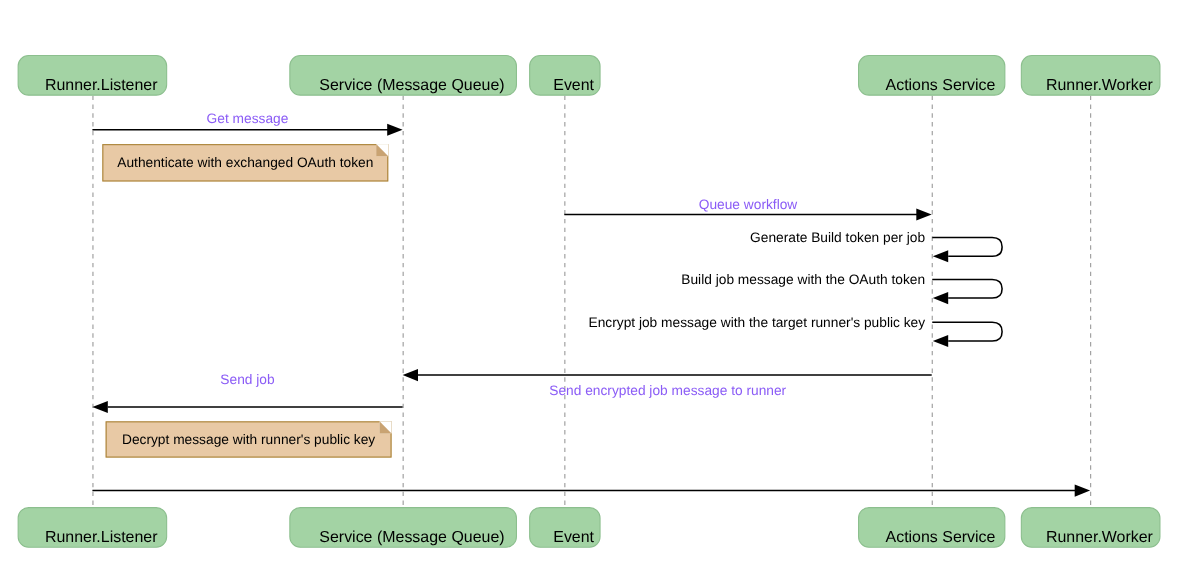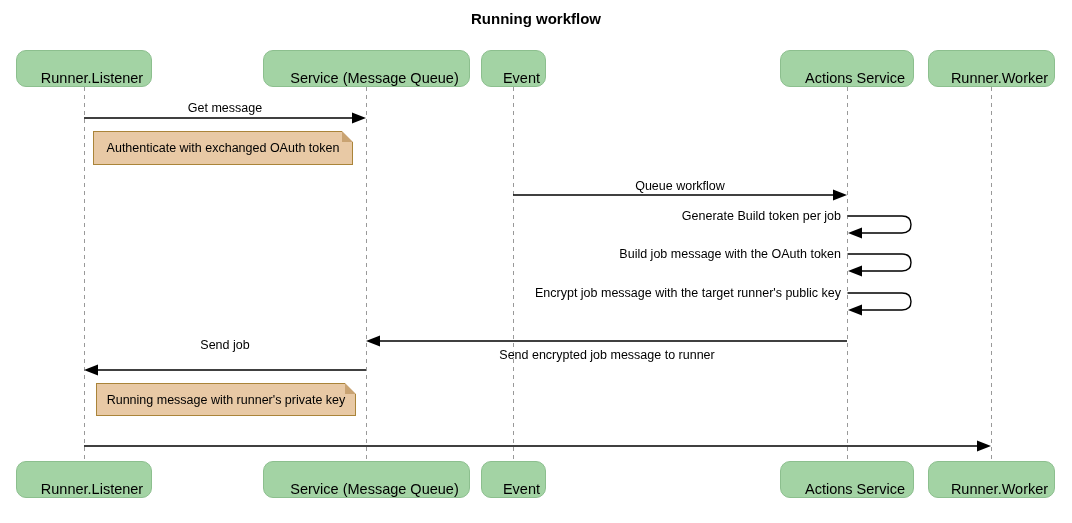--- a/index.html
+++ b/index.html
@@ -43,21 +43,21 @@
     font-size: 14.5px;
     color: #000000;
     box-sizing: border-box;
     white-space: nowrap;
     padding-left: 16px;
   }
   .msg-label {
     position: absolute;
     transform: translateX(-50%);
     font-size: 12.5px;
-    color: #000000;
+    color: #8b5cf6;
     white-space: nowrap;
     text-align: left;
   }
   .msg-label-right {
     position: absolute;
     transform: none;
     font-size: 12.5px;
     color: #000000;
     white-space: nowrap;
     text-align: right;
@@ -82,21 +82,20 @@
     height: 0;
     border-top: 11px solid #ffffff;
     border-left: 11px solid #c9a372;
   }
 </style>
 </head>
 <body>
 
 <div class="stage">
 
-  <div class="title">Running workflow</div>
 
   <svg class="svg-layer" width="1072" height="523" viewBox="0 0 1072 523">
 
     <g stroke="#999999" stroke-width="1" stroke-dasharray="4,4">
       <line x1="84.5" y1="87" x2="84.5" y2="461"></line>
       <line x1="366.5" y1="87" x2="366.5" y2="461"></line>
       <line x1="513.5" y1="87" x2="513.5" y2="461"></line>
       <line x1="847.5" y1="87" x2="847.5" y2="461"></line>
       <line x1="991.5" y1="87" x2="991.5" y2="461"></line>
     </g>
@@ -166,17 +165,17 @@
   <div class="msg-label-right" style="right:231px; top:286px;">Encrypt job message with the target runner's public key</div>
   <div class="msg-label-right" style="right:231px; top:247px;">Build job message with the OAuth token</div>
   <div class="msg-label" style="left:607px; top:324px;margin-top:24px;">Send encrypted job message to runner</div>
   <div class="msg-label" style="left:225px; top:338px;">Send job</div>
 
   <div class="note" style="left:93px; top:131px; width:260px; height:34px;">
     <span>Authenticate with exchanged OAuth token</span>
     <span class="fold"></span>
   </div>
   <div class="note" style="left:96px; top:383px; width:260px; height:33px;">
-    <span>Running message with runner's private key</span>
+    <span>Decrypt message with runner's public key</span>
     <span class="fold"></span>
   </div>
 
 </div>
 
 </body></html>

